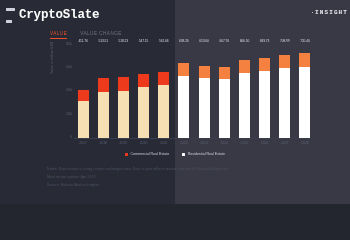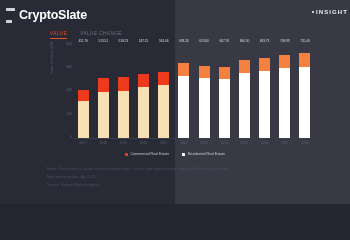--- a/index.html
+++ b/index.html
@@ -32,20 +32,21 @@
   }
 
   
   #header {
     position: absolute;
     left: 0; top: 0;
     width: 350px; height: 30px;
     display: flex;
     align-items: center;
     z-index: 4;
+    font-family: Liberation Mono, monospace;
   }
   #brand {
     display: flex;
     align-items: center;
     margin-left: 6px;
   }
   #brand-mark {
     width: 9px;
     height: 15px;
     margin-right: 4px;

